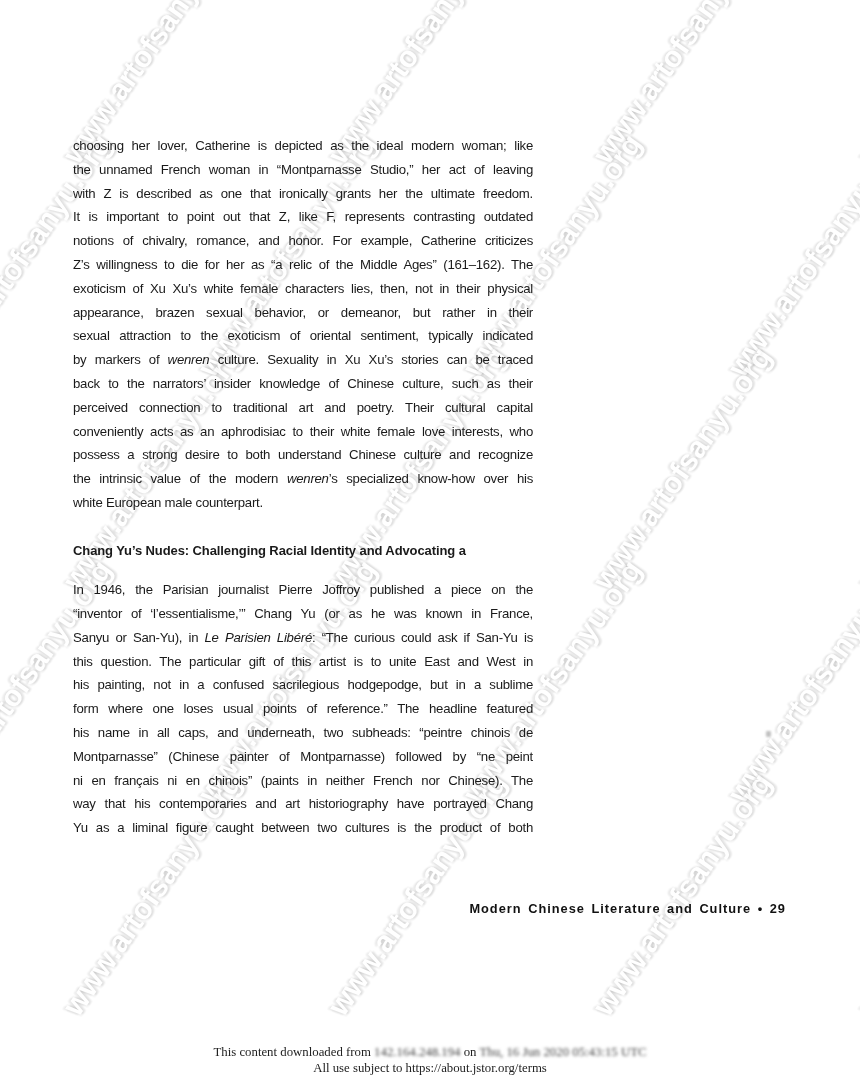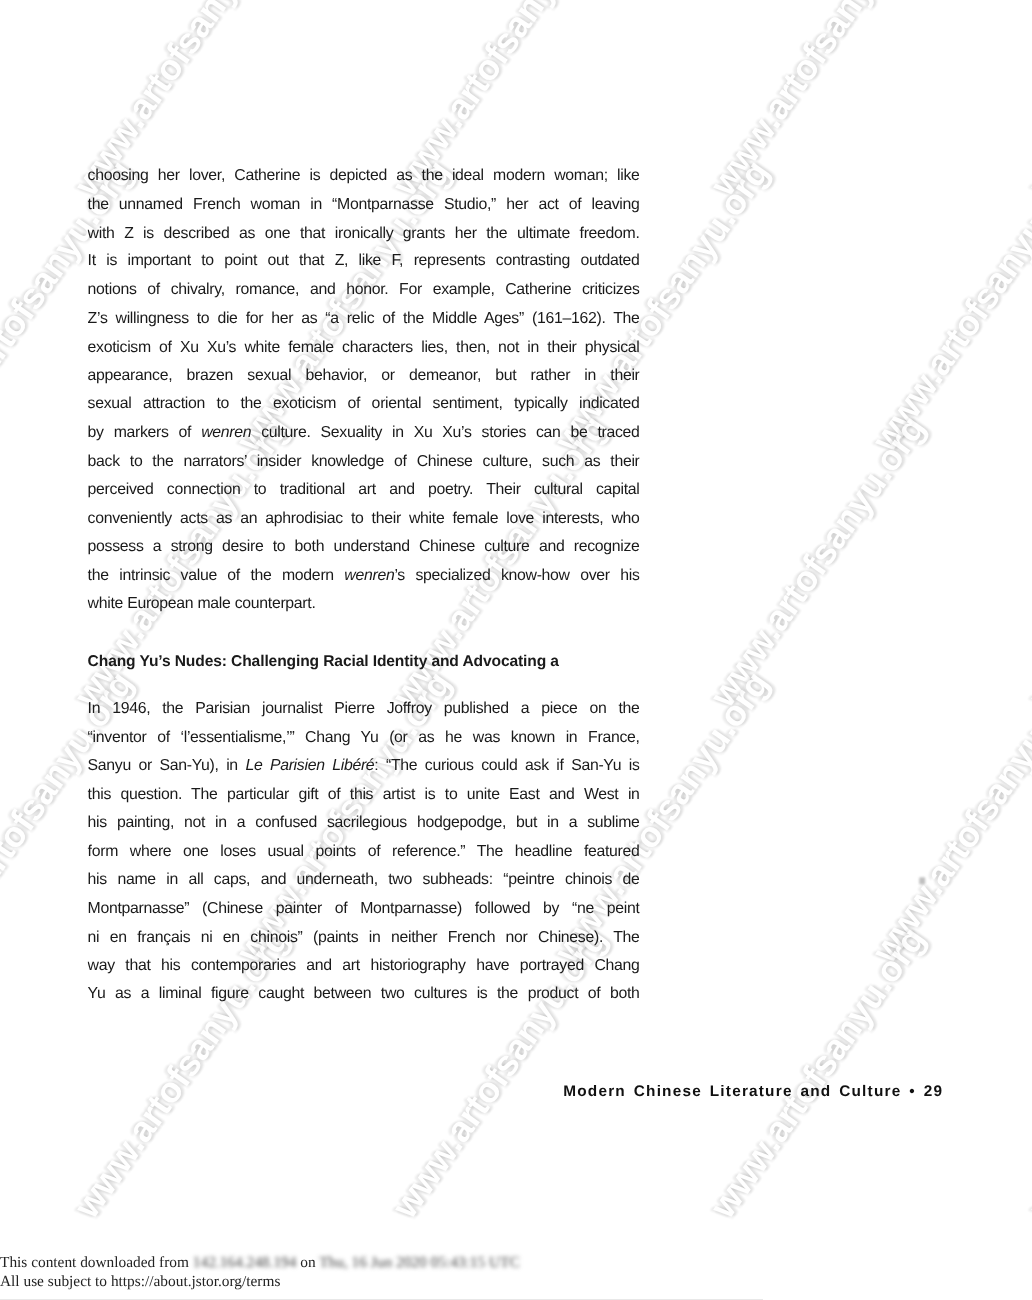--- a/index.html
+++ b/index.html
@@ -38,21 +38,21 @@
   .it { font-style:italic; }
   
   .running-footer {
     position:absolute; top:901px; right:74px;
     font-weight:bold; font-size:12.8px; letter-spacing:1px; word-spacing:2px;
     color:#111;
   }
   
   .jstor {
     position:absolute; top:1045px; left:0; width:100%;
-    text-align:left; font-family:"Liberation Serif", serif;
+    text-align:center; font-family:"Liberation Serif", serif;
     font-size:12.8px; line-height:15.5px; color:#222;
   }
   .redacted { filter:blur(1.7px); color:#444; }
   .speck {
     position:absolute; left:766px; top:731px; width:5px; height:6px;
     background:rgba(140,140,140,0.55); border-radius:1px; filter:blur(0.8px);
   }
 </style>
 </head>
 <body>

